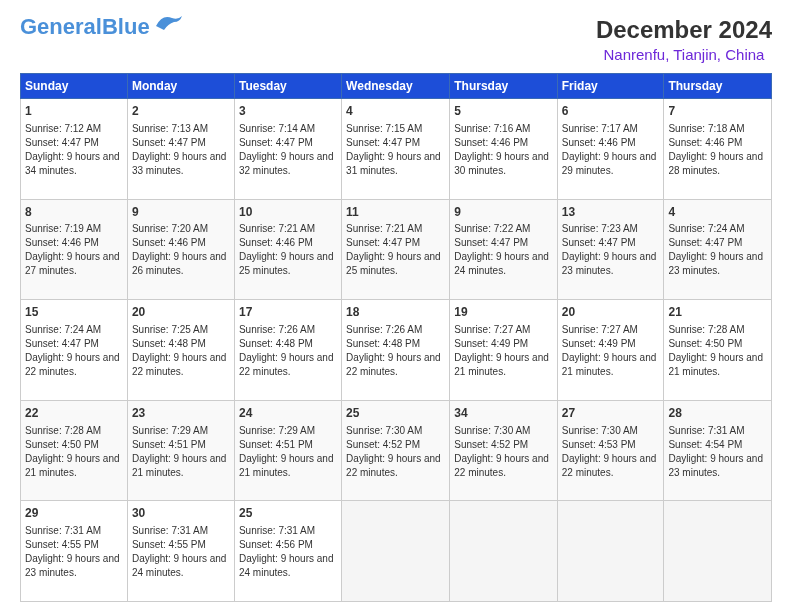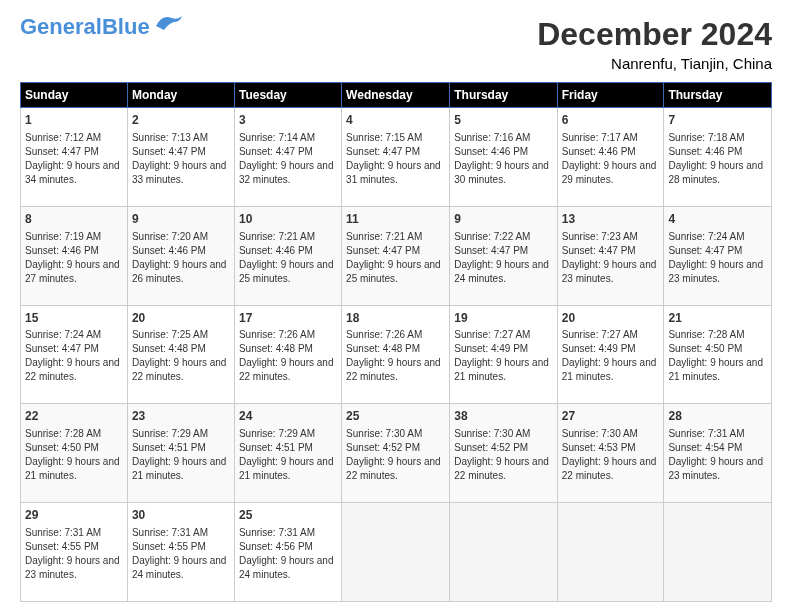--- a/index.html
+++ b/index.html
@@ -34,37 +34,38 @@
       color: #333;
       line-height: 1;
     }
     .logo-text span {
       color: #4a90d9;
     }
     .title-area {
       text-align: right;
     }
     .month-title {
-      font-size: 32px;
+      font-size: 24px;
       font-weight: bold;
       color: #333;
     }
     .location {
       font-size: 15px;
-      color: #000000;
+      color: #6d28d9;
       margin-top: 2px;
+      text-align: center;
     }
     .calendar {
       width: 100%;
       border-collapse: collapse;
       flex: 1;
       font-size: 9.5px;
     }
     .calendar thead tr th {
-      background: #000000;
+      background: #1d4ed8;
       color: #fff;
       font-size: 12px;
       font-weight: bold;
       padding: 5px 4px;
       text-align: left;
       border: 1px solid #3a6ab5;
     }
     .calendar tbody tr td {
       vertical-align: top;
       padding: 4px 4px;
@@ -156,21 +157,21 @@
           <td><span class="day-num">18</span><span class="cell-text">Sunrise: 7:26 AM<br>Sunset: 4:48 PM<br>Daylight: 9 hours and 22 minutes.</span></td>
           <td><span class="day-num">19</span><span class="cell-text">Sunrise: 7:27 AM<br>Sunset: 4:49 PM<br>Daylight: 9 hours and 21 minutes.</span></td>
           <td><span class="day-num">20</span><span class="cell-text">Sunrise: 7:27 AM<br>Sunset: 4:49 PM<br>Daylight: 9 hours and 21 minutes.</span></td>
           <td><span class="day-num">21</span><span class="cell-text">Sunrise: 7:28 AM<br>Sunset: 4:50 PM<br>Daylight: 9 hours and 21 minutes.</span></td>
         </tr>
         <tr>
           <td><span class="day-num">22</span><span class="cell-text">Sunrise: 7:28 AM<br>Sunset: 4:50 PM<br>Daylight: 9 hours and 21 minutes.</span></td>
           <td><span class="day-num">23</span><span class="cell-text">Sunrise: 7:29 AM<br>Sunset: 4:51 PM<br>Daylight: 9 hours and 21 minutes.</span></td>
           <td><span class="day-num">24</span><span class="cell-text">Sunrise: 7:29 AM<br>Sunset: 4:51 PM<br>Daylight: 9 hours and 21 minutes.</span></td>
           <td><span class="day-num">25</span><span class="cell-text">Sunrise: 7:30 AM<br>Sunset: 4:52 PM<br>Daylight: 9 hours and 22 minutes.</span></td>
-          <td><span class="day-num">38</span><span class="cell-text">Sunrise: 7:30 AM<br>Sunset: 4:52 PM<br>Daylight: 9 hours and 22 minutes.</span></td>
+          <td><span class="day-num">34</span><span class="cell-text">Sunrise: 7:30 AM<br>Sunset: 4:52 PM<br>Daylight: 9 hours and 22 minutes.</span></td>
           <td><span class="day-num">27</span><span class="cell-text">Sunrise: 7:30 AM<br>Sunset: 4:53 PM<br>Daylight: 9 hours and 22 minutes.</span></td>
           <td><span class="day-num">28</span><span class="cell-text">Sunrise: 7:31 AM<br>Sunset: 4:54 PM<br>Daylight: 9 hours and 23 minutes.</span></td>
         </tr>
         <tr>
           <td><span class="day-num">29</span><span class="cell-text">Sunrise: 7:31 AM<br>Sunset: 4:55 PM<br>Daylight: 9 hours and 23 minutes.</span></td>
           <td><span class="day-num">30</span><span class="cell-text">Sunrise: 7:31 AM<br>Sunset: 4:55 PM<br>Daylight: 9 hours and 24 minutes.</span></td>
           <td><span class="day-num">25</span><span class="cell-text">Sunrise: 7:31 AM<br>Sunset: 4:56 PM<br>Daylight: 9 hours and 24 minutes.</span></td>
           <td class="empty"></td>
           <td class="empty"></td>
           <td class="empty"></td>

